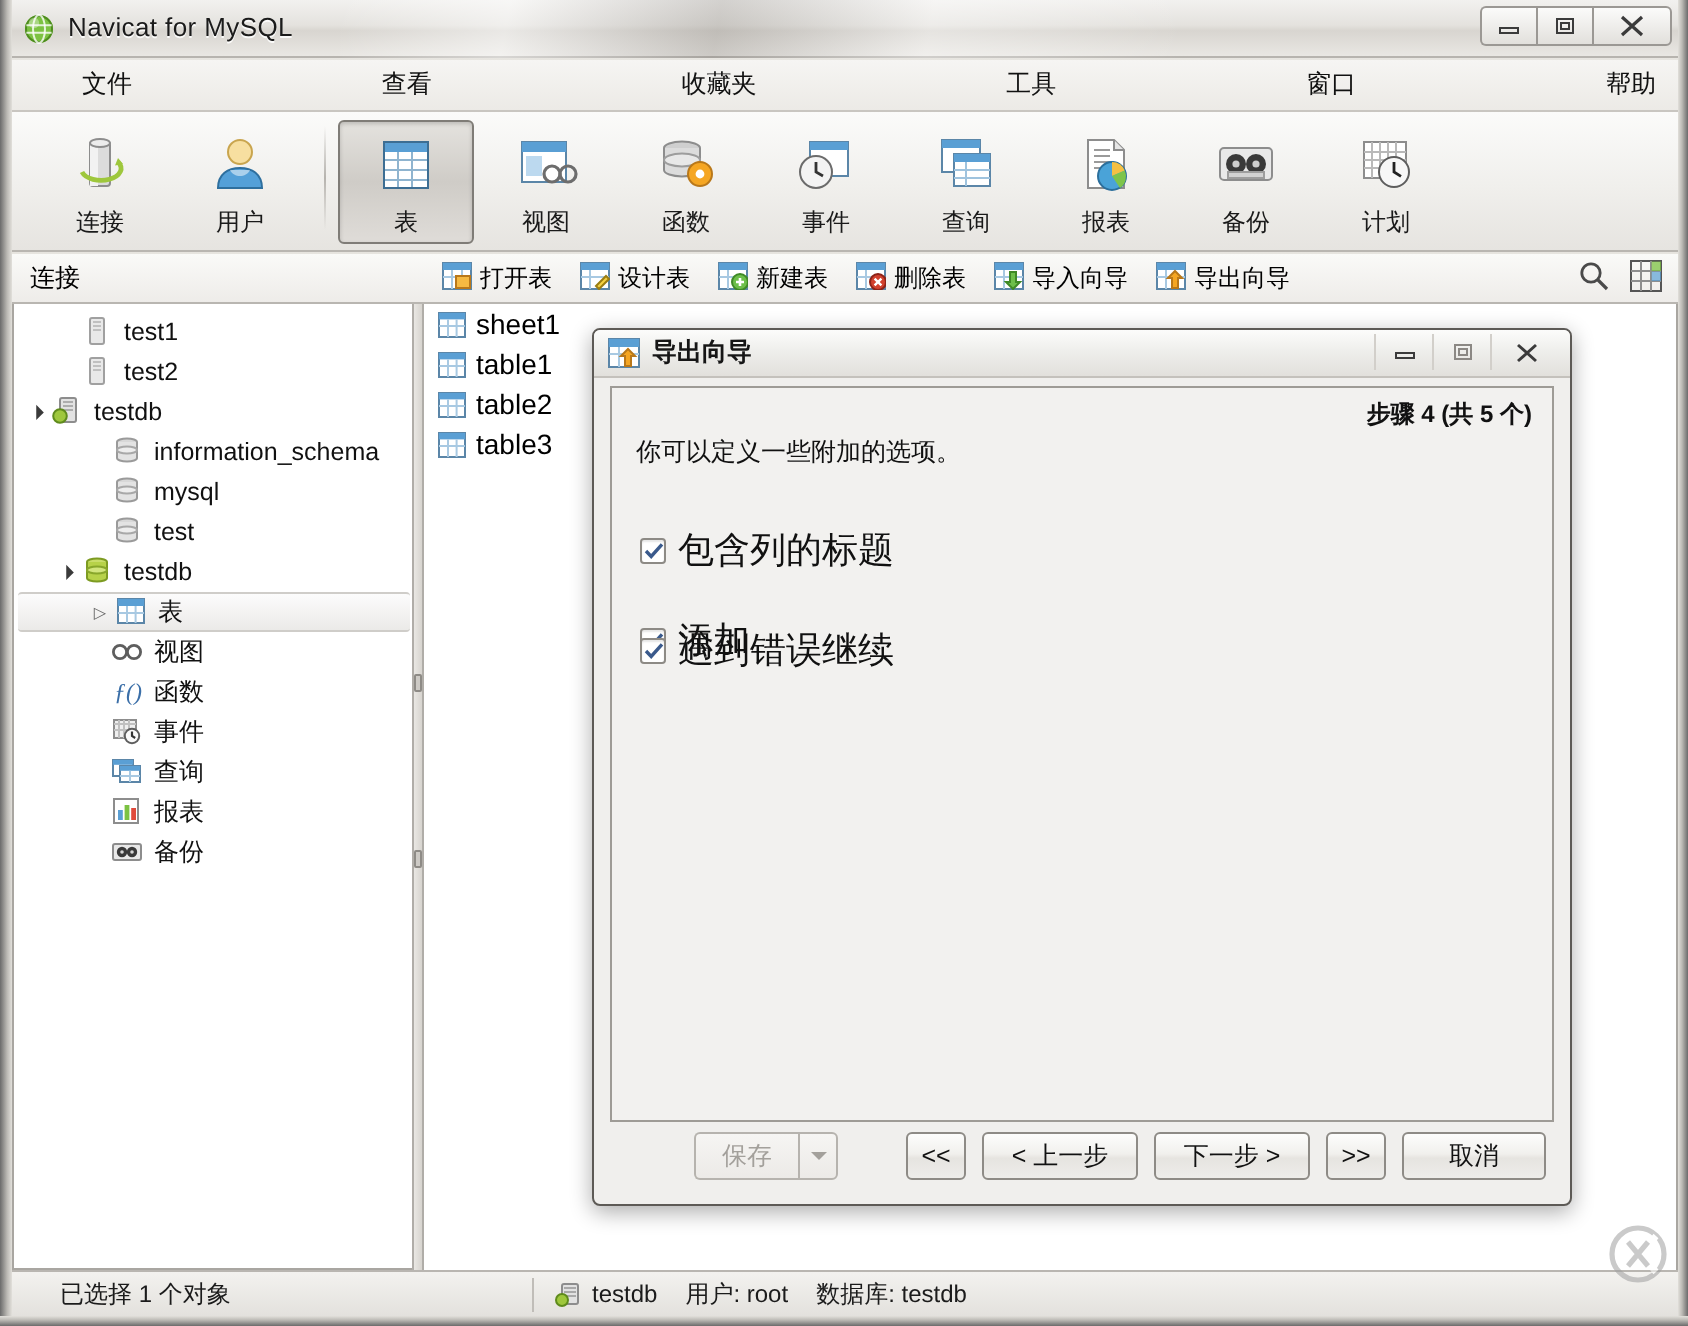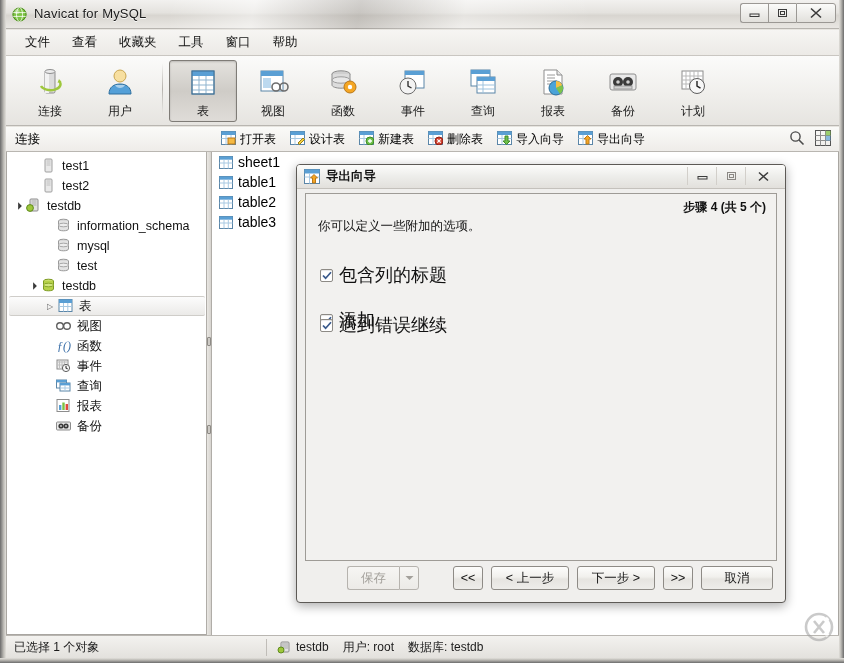--- a/index.html
+++ b/index.html
@@ -53,21 +53,21 @@
     font-size: 11px; color:#2a2a2a;
   }
   .wbtn:first-child { border-radius: 3px 0 0 3px; }
   .wbtn:last-child { border-right: 1px solid #9b9894; border-radius: 0 3px 3px 0; width: 40px; }
 
   
   #menubar {
     position: absolute; left: 6px; top: 30px; width: 833px; height: 26px;
     background: linear-gradient(180deg,#f6f5f3,#eceae6);
     border-bottom: 1px solid #c9c6c1;
-    display: flex; align-items: center; padding-left: 8px;
+    display: flex; align-items: center; padding-left: 24px; justify-content: space-between;
   }
   .menu-item {
     padding: 3px 11px; font-size: 12.5px; color: #111; cursor: default;
   }
 
   
   #toolbar {
     position: absolute; left: 6px; top: 56px; width: 833px; height: 70px;
     background: linear-gradient(180deg,#fbfbfa 0%,#f0efec 55%,#e6e4e0 100%);
     border-bottom: 1px solid #b9b6b1;
@@ -683,21 +683,21 @@
         <span class="obj-ico"><svg width="17" height="15" viewBox="0 0 17 15">
             <rect x="1.5" y="1.5" width="13" height="12" fill="#ffffff" stroke="#5b86a8"></rect>
             <rect x="1.5" y="1.5" width="13" height="3.2" fill="#5a9fd4"></rect>
             <path d="M1.5 8h13M6 4.7v8.8M10.3 4.7v8.8" stroke="#a8c9e2"></path>
           </svg></span>
         <span>table3</span>
       </div>
     </div>
 
   <div id="statusbar">
-    <div class="st-cell" style="width:260px; padding-left:8px;">已选择 1 个对象</div>
+    <div class="st-cell" style="width:260px; padding-left:24px;">已选择 1 个对象</div>
     <div class="st-sep"></div>
     <div class="st-cell" style="padding-left:10px;">
       <span style="margin-right:5px; display:flex;">
         <svg width="14" height="13" viewBox="0 0 14 13">
           <rect x="4" y="1" width="8" height="10" rx="1" fill="#e2e2e2" stroke="#8d8d8d"></rect>
           <path d="M5 3h6M5 5h6M5 7h6" stroke="#a9a9a9"></path>
           <circle cx="4" cy="9" r="3" fill="#9ec73c" stroke="#5f8b1c"></circle>
         </svg>
       </span>
       <span>testdb</span>

